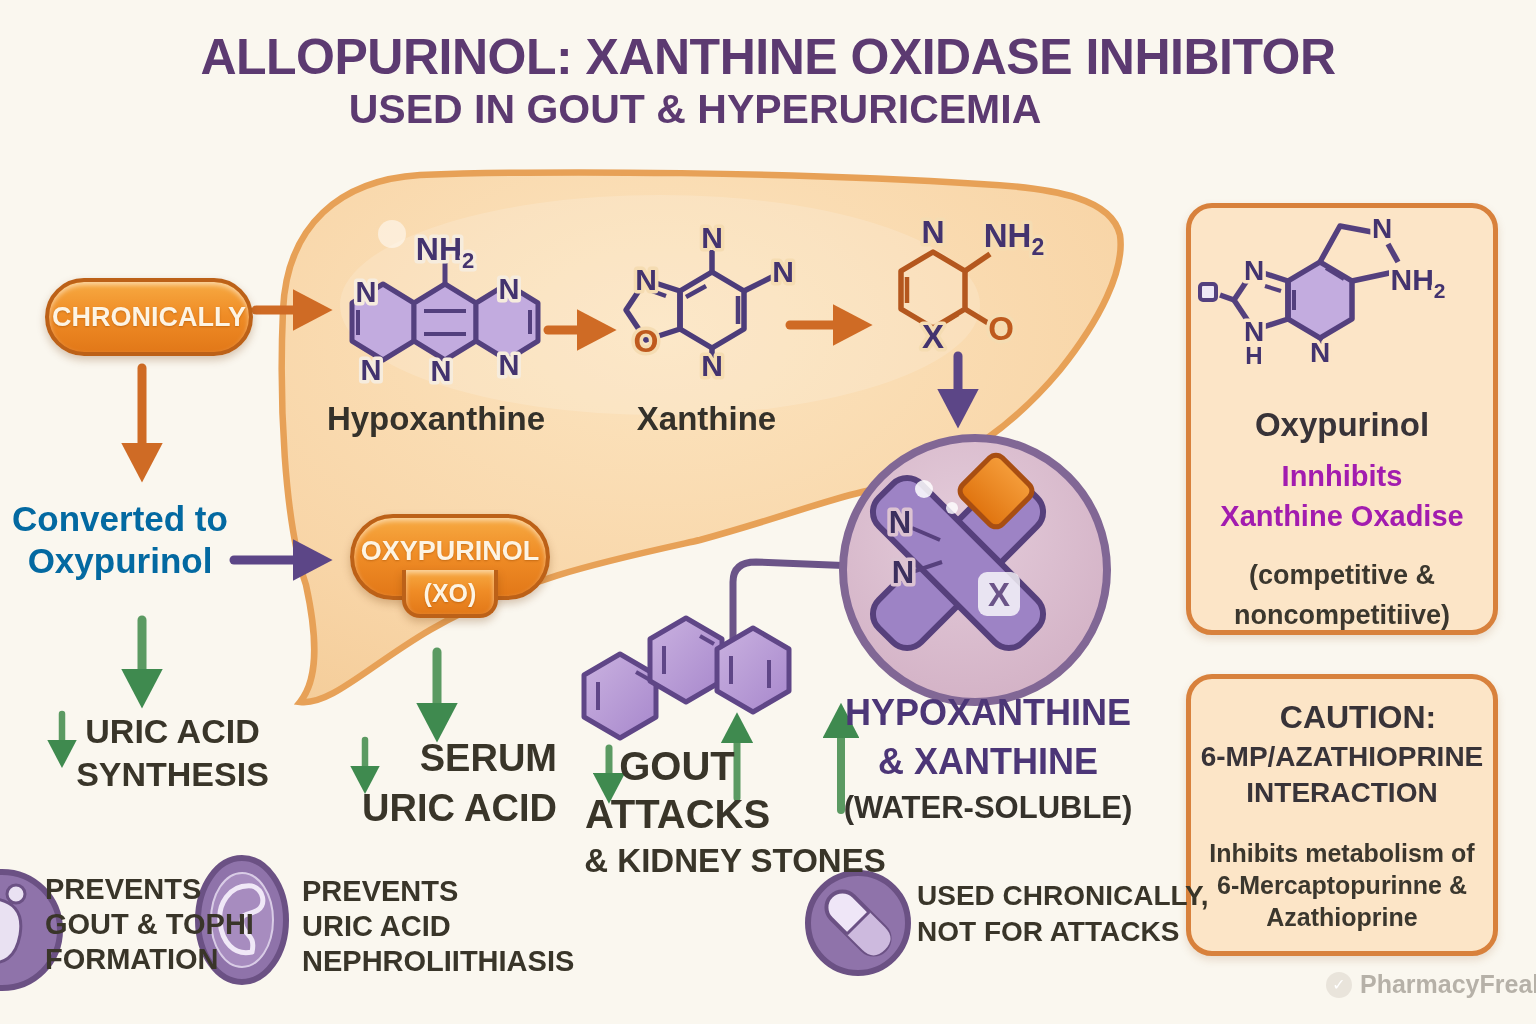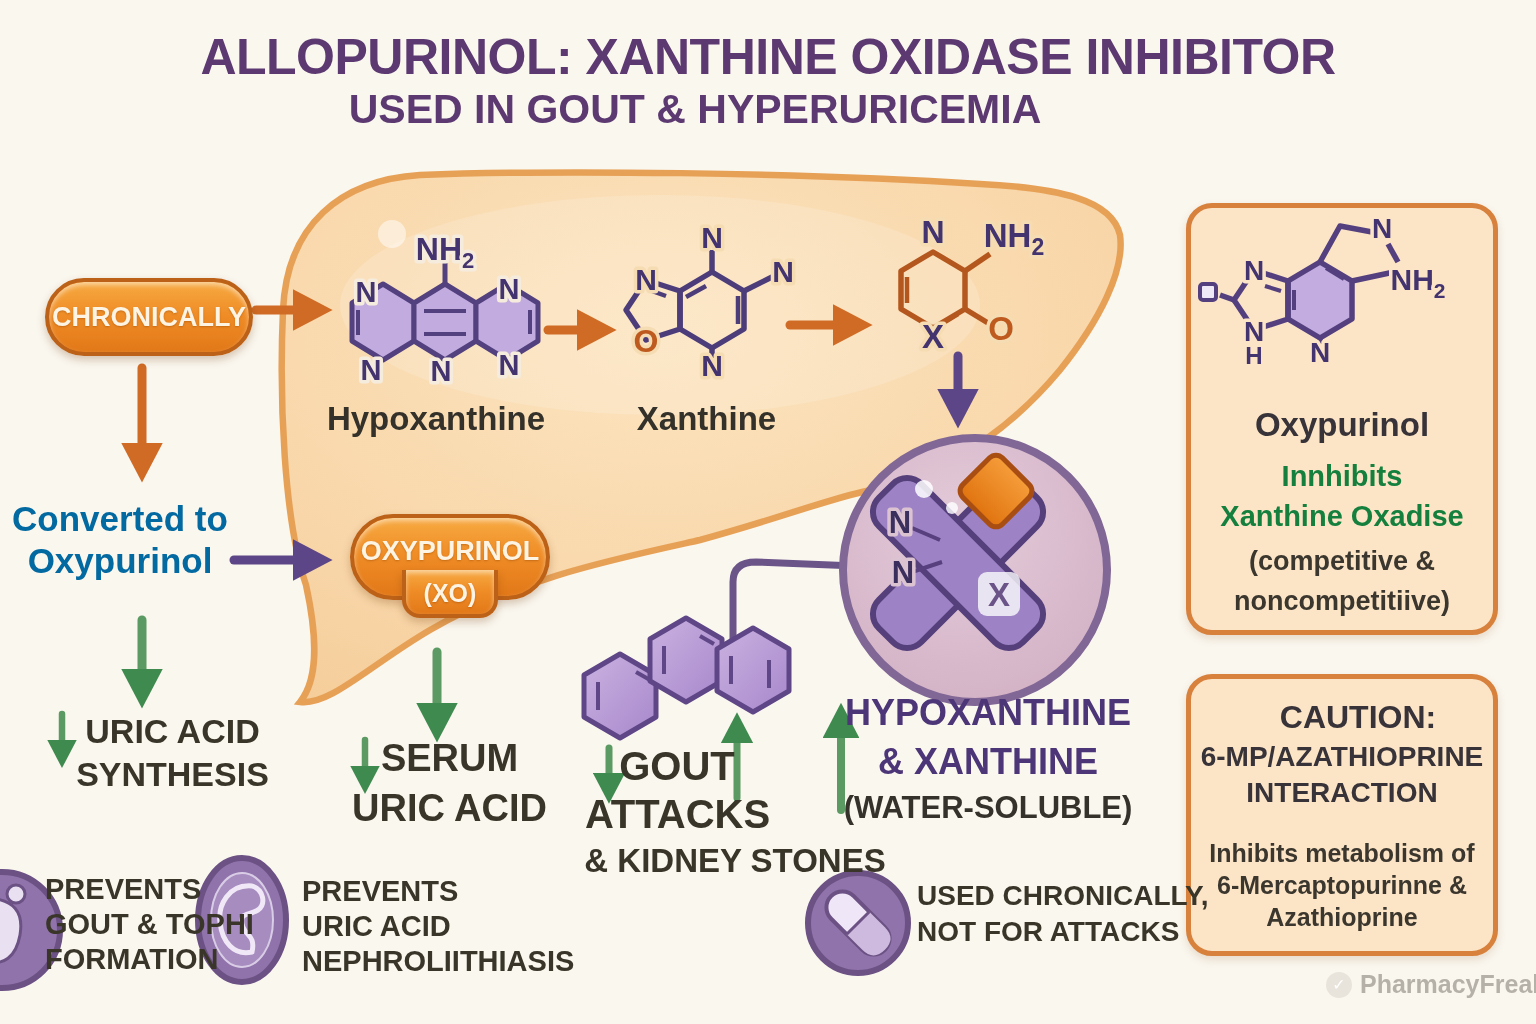--- a/index.html
+++ b/index.html
@@ -34,35 +34,35 @@
          font-size:27px;z-index:3;padding-bottom:12px;box-sizing:border-box;}
   #oxypurinol-tab{left:402px;top:570px;width:96px;height:48px;border-radius:0 0 18px 18px;
          border-top:none;font-size:25px;z-index:4;align-items:flex-end;
          padding-bottom:6px;box-sizing:border-box;}
 
   
   #converted{left:0;top:498px;width:240px;font-size:35px;font-weight:800;color:#0369a1;
          line-height:42px;}
   .effect{font-weight:800;color:#393529;}
   #uric-synth{left:70px;top:710px;width:205px;font-size:34px;line-height:43px;}
-  #serum{left:342px;top:733px;width:215px;font-size:38px;line-height:50px;}
+  #serum{left:342px;top:733px;width:215px;font-size:38px;line-height:50px;text-align:right;}
   #gout-l1{left:592px;top:744px;width:170px;font-size:40px;}
   #gout-l2{left:550px;top:792px;width:255px;font-size:40px;}
   #gout-l3{left:545px;top:842px;width:380px;font-size:33px;}
   #hypox-block{left:843px;top:688px;width:290px;}
   #hypox-block .pl{font-size:36px;font-weight:800;color:#4c3677;line-height:49px;}
   #hypox-block .dl{font-size:31px;font-weight:800;color:#35322b;line-height:44px;}
 
   
   .panel{background:#fce5c7;border:5px solid #d8813c;border-radius:26px;
          box-shadow:0 4px 9px rgba(150,90,40,.18);box-sizing:border-box;z-index:1;}
   #panel-oxy{left:1186px;top:203px;width:312px;height:432px;}
   #panel-oxy .ptxt{position:absolute;top:198px;width:100%;}
   .p-title{font-size:33px;font-weight:800;color:#383338;margin-bottom:12px;}
-  .p-line{font-size:29px;font-weight:700;color:#15803d;line-height:40px;}
+  .p-line{font-size:29px;font-weight:700;color:#a21caf;line-height:40px;}
   .p-line-sm{font-size:27px;font-weight:700;color:#3b372e;line-height:40px;}
   #panel-caution{left:1186px;top:674px;width:312px;height:282px;padding-top:16px;}
   .c-title{font-size:32px;font-weight:800;color:#383338;line-height:44px;padding-left:32px;}
   .c-head{font-size:28px;font-weight:800;color:#383338;line-height:36px;}
   .c-body{font-size:25px;font-weight:700;color:#3b372e;line-height:32px;}
   #caution-body{margin-top:26px;}
 
   
   .benefit{font-size:29px;font-weight:800;color:#393529;line-height:35px;}
   #b1{left:45px;top:872px;}
@@ -93,21 +93,21 @@
 
   <div id="title" class="abs ctr nowrap">ALLOPURINOL: XANTHINE OXIDASE INHIBITOR</div>
   <div id="subtitle" class="abs ctr nowrap">USED IN GOUT &amp; HYPERURICEMIA</div>
   <div id="normal-pathway" class="abs ctr nowrap">NORMAL PATHWAY</div>
 
   <div id="panel-oxy" class="abs panel">
     <div class="ptxt ctr">
       <div class="p-title">Oxypurinol</div>
       <div class="p-line">Innhibits</div>
       <div class="p-line">Xanthine Oxadise</div>
-      <div class="p-line-sm" style="margin-top:5px">(competitive &amp;</div>
+      <div class="p-line-sm" style="margin-top:19px">(competitive &amp;</div>
       <div class="p-line-sm">noncompetitiive)</div>
     </div>
   </div>
 
   <div id="panel-caution" class="abs panel ctr">
     <div class="c-title">CAUTION:</div>
     <div class="c-head">6-MP/AZATHIOPRINE</div>
     <div class="c-head">INTERACTION</div>
     <div id="caution-body">
       <div class="c-body">Inhibits metabolism of</div>

